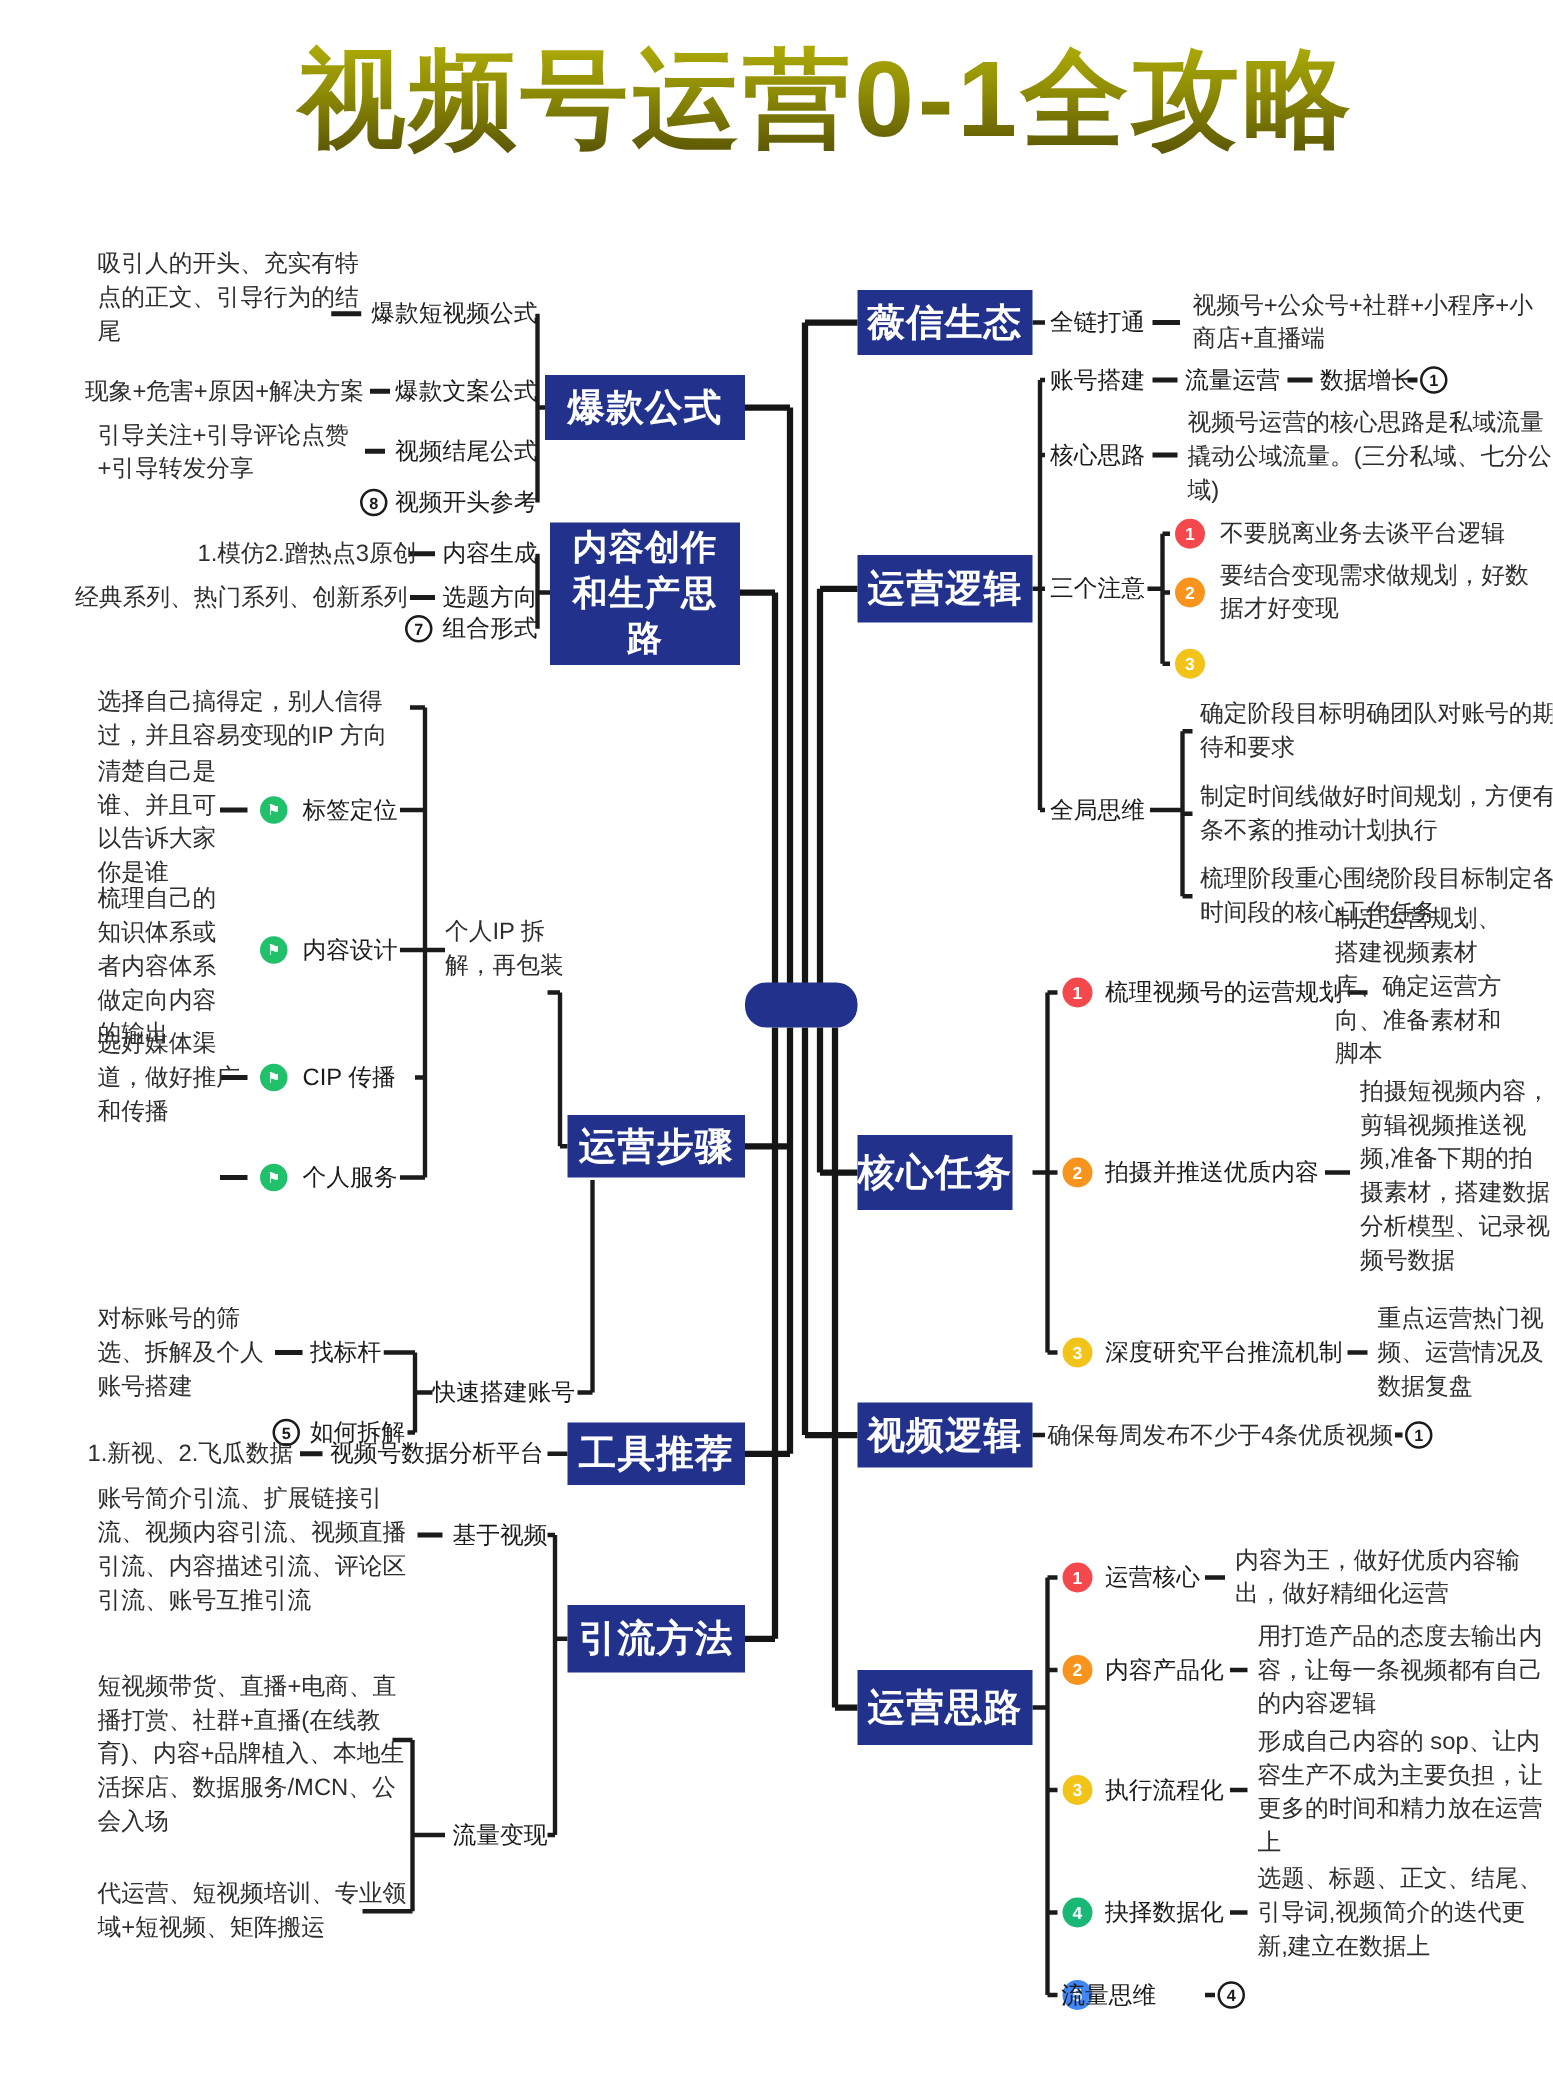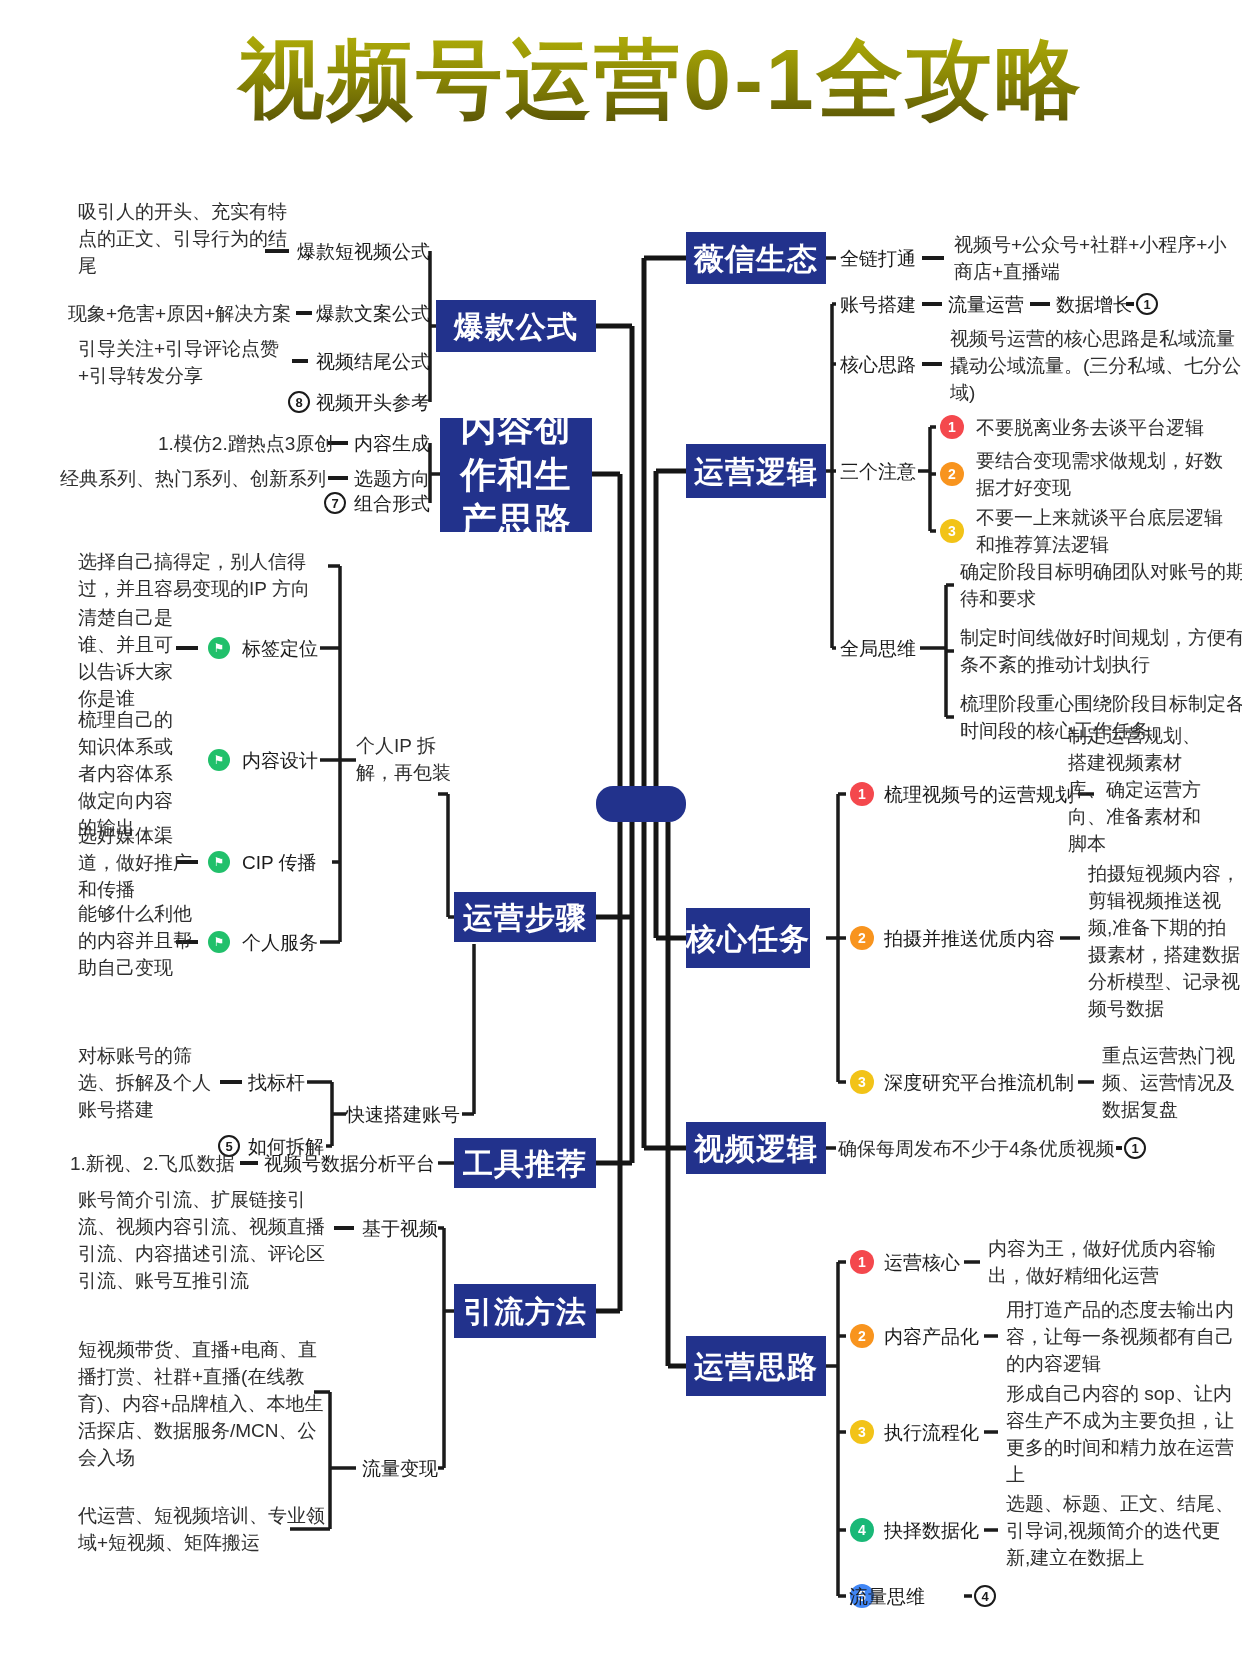--- a/index.html
+++ b/index.html
@@ -7,21 +7,21 @@
           font-family:"Liberation Sans","DejaVu Sans",sans-serif;margin-left:40px;}
   .title{position:absolute;left:0;top:22px;width:1242px;text-align:center;
          font-size:86px;font-weight:900;letter-spacing:3px;
          background:linear-gradient(180deg,#b9b709 0%,#8d8a05 45%,#4a4505 100%);
          -webkit-background-clip:text;background-clip:text;color:transparent;
          -webkit-text-fill-color:transparent;}
   svg.wires{position:absolute;left:0;top:0;}
   .box{position:absolute;background:#22328c;color:#fff;font-weight:bold;
        display:flex;align-items:center;justify-content:center;text-align:center;
        font-size:30px;letter-spacing:1px;line-height:1.3;}
-  .box.tall{font-size:36px;padding:0 16px;box-sizing:border-box;}
+  .box.tall{font-size:28px;padding:0 16px;box-sizing:border-box;}
   .pill{position:absolute;left:556px;top:786px;width:90px;height:36px;border-radius:17px;background:#22328c;}
   .leaf{position:absolute;font-size:19px;line-height:27px;color:#2e2e2e;}
   .lbl{position:absolute;font-size:19px;line-height:27px;color:#1b1b1b;white-space:nowrap;}
   .num{position:absolute;width:24px;height:24px;border-radius:50%;color:#fff;
        font-size:14px;font-weight:bold;display:flex;align-items:center;justify-content:center;}
   .n1{background:#f4484d;} .n2{background:#f8941e;} .n3{background:#f2c318;}
   .n4{background:#19b877;} .n5{background:#4186f5;}
   .ob{position:absolute;width:22px;height:22px;border-radius:50%;border:2.5px solid #1b1b1b;
       background:#fff;color:#1b1b1b;font-size:13px;font-weight:bold;box-sizing:border-box;
       display:flex;align-items:center;justify-content:center;}
@@ -70,21 +70,20 @@
 
   <div class="leaf" style="left:38px;top:706px;width:106px">梳理自己的知识体系或者内容体系做定向内容的输出</div>
   <div class="flag" style="left:168px;top:749px">⚑</div>
   <div class="lbl" style="left:202px;top:747px">内容设计</div>
   <div class="leaf" style="left:316px;top:732px;width:96px">个人IP 拆解，再包装</div>
 
   <div class="leaf" style="left:38px;top:822px;width:126px">选好媒体渠道，做好推广和传播</div>
   <div class="flag" style="left:168px;top:851px">⚑</div>
   <div class="lbl" style="left:202px;top:849px">CIP 传播</div>
 
-  <div class="leaf" style="left:38px;top:900px;width:126px">能够什么利他的内容并且帮助自己变现</div>
   <div class="flag" style="left:168px;top:931px">⚑</div>
   <div class="lbl" style="left:202px;top:929px">个人服务</div>
 
   <div class="leaf" style="left:38px;top:1042px;width:134px">对标账号的筛选、拆解及个人账号搭建</div>
   <div class="lbl" style="left:208px;top:1069px">找标杆</div>
   <div class="ob" style="left:178px;top:1135px">5</div>
   <div class="lbl" style="left:208px;top:1133px">如何拆解</div>
   <div class="lbl" style="left:306px;top:1101px">快速搭建账号</div>
 
   <div class="box" style="left:414px;top:1138px;width:142px;height:50px">工具推荐</div>
@@ -110,21 +109,20 @@
 
   <div class="lbl" style="left:800px;top:351px">核心思路</div>
   <div class="leaf" style="left:910px;top:325px;width:292px">视频号运营的核心思路是私域流量撬动公域流量。(三分私域、七分公域)</div>
 
   <div class="lbl" style="left:800px;top:458px">三个注意</div>
   <div class="num n1" style="left:900px;top:415px">1</div>
   <div class="leaf" style="left:936px;top:414px;white-space:nowrap">不要脱离业务去谈平台逻辑</div>
   <div class="num n2" style="left:900px;top:462px">2</div>
   <div class="leaf" style="left:936px;top:447px;width:252px">要结合变现需求做规划，好数据才好变现</div>
   <div class="num n3" style="left:900px;top:519px">3</div>
-  <div class="leaf" style="left:936px;top:504px;width:252px">不要一上来就谈平台底层逻辑和推荐算法逻辑</div>
 
   <div class="lbl" style="left:800px;top:635px">全局思维</div>
   <div class="leaf" style="left:920px;top:558px;width:292px">确定阶段目标明确团队对账号的期待和要求</div>
   <div class="leaf" style="left:920px;top:624px;width:292px">制定时间线做好时间规划，方便有条不紊的推动计划执行</div>
   <div class="leaf" style="left:920px;top:690px;width:292px">梳理阶段重心围绕阶段目标制定各时间段的核心工作任务</div>
 
   <div class="box" style="left:646px;top:908px;width:124px;height:60px">核心任务</div>
   <div class="num n1" style="left:810px;top:782px">1</div>
   <div class="lbl" style="left:844px;top:781px">梳理视频号的运营规划</div>
   <div class="leaf" style="left:1028px;top:722px;width:136px">制定运营规划、搭建视频素材库、确定运营方向、准备素材和脚本</div>

